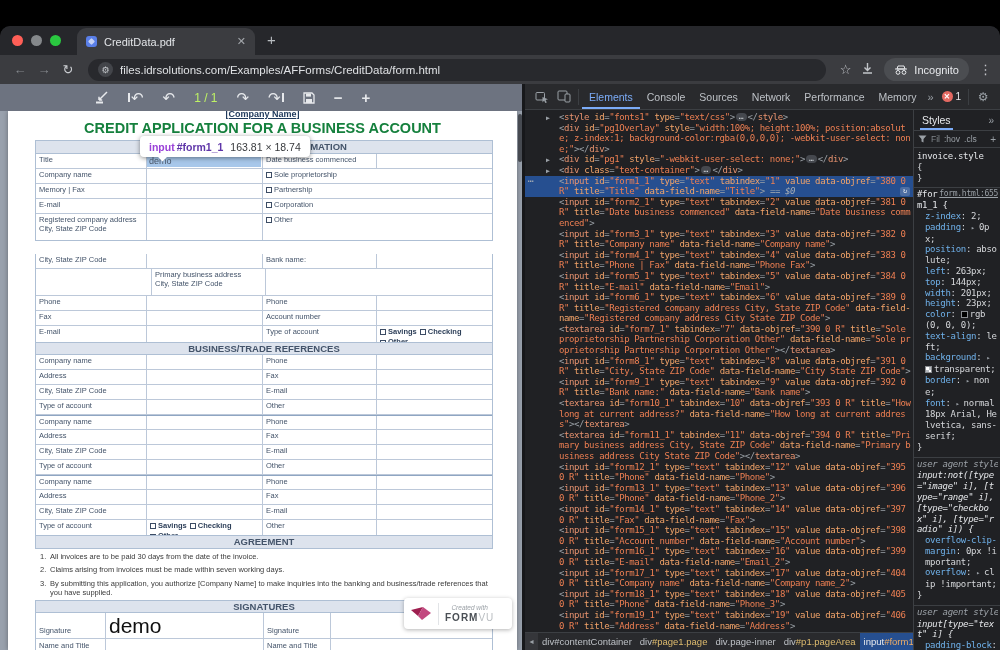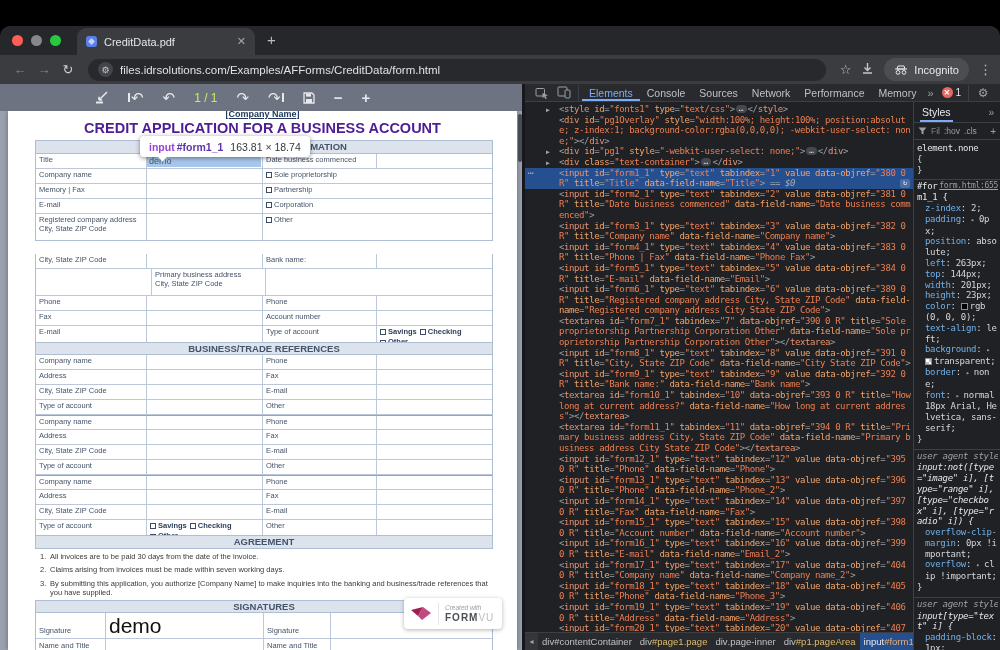--- a/index.html
+++ b/index.html
@@ -42,21 +42,21 @@
   .pdfbar .pi{color:#bef264;font-size:12px;}
   .barglyph{display:flex;align-items:center;gap:1px;color:#e7e9ec;}
   .vbar{width:2px;height:9px;background:#e7e9ec;}
   
   .pagebg{flex:1;position:relative;background:#99a1ad;overflow:hidden;}
   .vthumb{position:absolute;right:0;top:3px;width:4px;height:48px;background:#464a51;border-radius:2px;}
   .doc{position:absolute;left:8px;right:5px;top:0;bottom:0;background:#fff;overflow:hidden;
        box-shadow:0 0 5px rgba(0,0,0,.35);color:#44546a;}
   .company{position:absolute;top:-2px;left:0;right:0;text-align:center;font-size:9px;font-weight:bold;
            color:#203a5c;text-decoration:underline;}
-  .doc-title{position:absolute;top:9px;left:0;right:0;text-align:center;font-size:14.5px;font-weight:bold;color:#4c1d95;}
+  .doc-title{position:absolute;top:9px;left:0;right:0;text-align:center;font-size:14.5px;font-weight:bold;color:#15803d;}
   .sechead{position:absolute;left:27px;width:458px;background:#dde3ed;border:1px solid #aebfd4;
            color:#44546a;font-weight:bold;font-size:9.5px;text-align:center;line-height:12px;}
   .tbl{position:absolute;left:27px;width:458px;border:1px solid #aebfd4;border-top:none;background:#fff;}
   .frow{display:flex;border-bottom:1px solid #bcc8d9;}
   .frow.grp{border-top:1px solid #8fa6c2;}
   .frow:last-child{border-bottom:none;}
   .cell{border-right:1px solid #bcc8d9;padding:2px 2px 0 3px;font-size:7.5px;line-height:1.18;color:#44546a;overflow:hidden;}
   .cell:last-child{border-right:none;}
   .c1{width:111px;flex:none;} .c2{width:116px;flex:none;} .c3{width:114px;flex:none;} .c4{flex:1;} .c34{flex:1;}
   .cb{display:inline-block;width:6px;height:6px;border:1px solid #36486000;border:1px solid #3c4c64;
@@ -69,31 +69,31 @@
   .sigbig{font-size:21px;color:#101010;line-height:23px;padding-left:2px;font-weight:400;}
   .endcell{display:flex;align-items:flex-end;padding-bottom:2px;}
   
   .tip{position:absolute;left:140px;top:25px;height:21px;background:#fff;border-radius:4px;z-index:6;
        box-shadow:0 1px 5px rgba(0,0,0,.45);display:flex;align-items:center;gap:7px;padding:0 9px;font-size:10.5px;white-space:nowrap;}
   .tip:after{content:"";position:absolute;left:19px;bottom:-3px;width:7px;height:7px;background:#fff;transform:rotate(45deg);}
   .tip-tag{color:#9a41d8;font-weight:600;}
   .tip-id{color:#5e35a8;font-weight:700;margin-left:-5px;}
   .tip-size{color:#37393c;}
   
-  .badge{position:absolute;left:396px;top:487px;width:98px;height:31px;background:#fff;border-radius:4px;
-         box-shadow:0 1px 4px rgba(0,0,0,.3);display:flex;align-items:center;z-index:5;padding:0 6px;gap:6px;}
+  .badge{position:absolute;left:396px;top:487px;width:108px;height:31px;background:#fff;border-radius:4px;
+         box-shadow:0 1px 4px rgba(0,0,0,.3);display:flex;align-items:center;z-index:5;padding:0 6px;gap:6px;text-align:center;}
   .badge-div{width:1px;height:22px;background:#e2e4e7;}
   .badge-txt{display:flex;flex-direction:column;line-height:1.1;}
   .badge-cw{font-size:6.5px;font-style:italic;color:#9aa0a6;}
   .badge-brand{font-size:10px;letter-spacing:1px;color:#4a4f55;font-weight:bold;}
   .badge-brand .lt{color:#b9bdc1;font-weight:normal;}
   
   .devtools{flex:1;background:#202124;display:flex;flex-direction:column;min-width:0;
             font-family:"DejaVu Sans Mono","Liberation Mono",monospace;}
-  .dt-head{height:18px;background:#292a2d;border-bottom:1px solid #3c3f43;display:flex;align-items:center;
+  .dt-head{height:26px;background:#292a2d;border-bottom:1px solid #3c3f43;display:flex;align-items:center;
            font-family:"Liberation Sans",sans-serif;flex:none;padding-left:6px;}
   .hic{display:flex;align-items:center;justify-content:center;width:22px;height:100%;flex:none;}
   .hdivider{width:1px;height:16px;background:#3c3f43;margin:0 3px;flex:none;}
   .dt-tab{padding:0 7px;font-size:10.5px;color:#bdc1c6;height:100%;display:flex;align-items:center;white-space:nowrap;}
   .dt-tab.active{color:#7cacf8;box-shadow:inset 0 -2px 0 #7cacf8;}
   .more{color:#9aa0a6;font-size:11px;padding:0 4px;}
   .errb{display:flex;align-items:center;gap:3px;margin-left:auto;padding:0 4px;}
   .errdot{width:11px;height:11px;border-radius:50%;background:#e46962;color:#fff;font-size:7.5px;line-height:11px;
           text-align:center;font-weight:bold;}
   .errn{font-size:10px;color:#e8eaed;}
@@ -640,21 +640,21 @@
               <svg width="9" height="8" viewBox="0 0 9 8">
                   <path d="M0.5 0.5h8L5.5 4v3.5l-2-1V4z" fill="#9aa0a6"></path>
                 </svg>
               <span class="st-fplace" title="Filter">Filter</span>
               <span class="st-tok">:hov</span>
               <span class="st-tok">.cls</span>
               <span class="st-plus">+</span>
             </div>
             <div class="st-body" id="st-body">
                 <div class="st-rule first">
-                  <div class="st-sel">element.none</div>
+                  <div class="st-sel">invoice.style</div>
                   <div>{</div>
                   <div>}</div>
                 </div>
                 <div class="st-rule">
                   <span class="st-link">form.html:655</span>
                   <div class="st-sel">#form1_1 {</div>
                   <div class="st-prop"><span class="pn">z-index</span>: 2;</div>
                   <div class="st-prop"><span class="pn">padding</span>: <span class="parrow">▸ </span>0px;</div>
                   <div class="st-prop"><span class="pn">position</span>: absolute;</div>
                   <div class="st-prop"><span class="pn">left</span>: 263px;</div>

